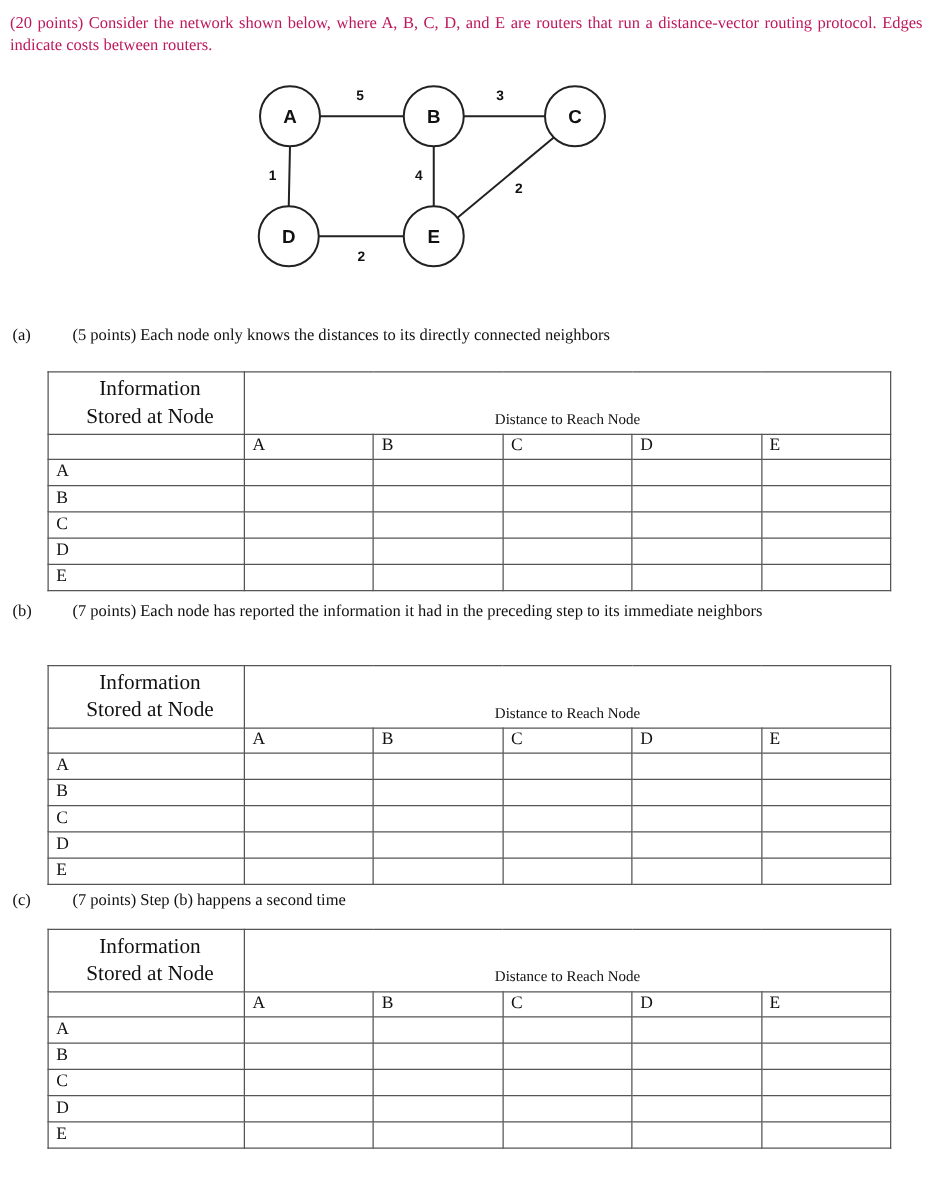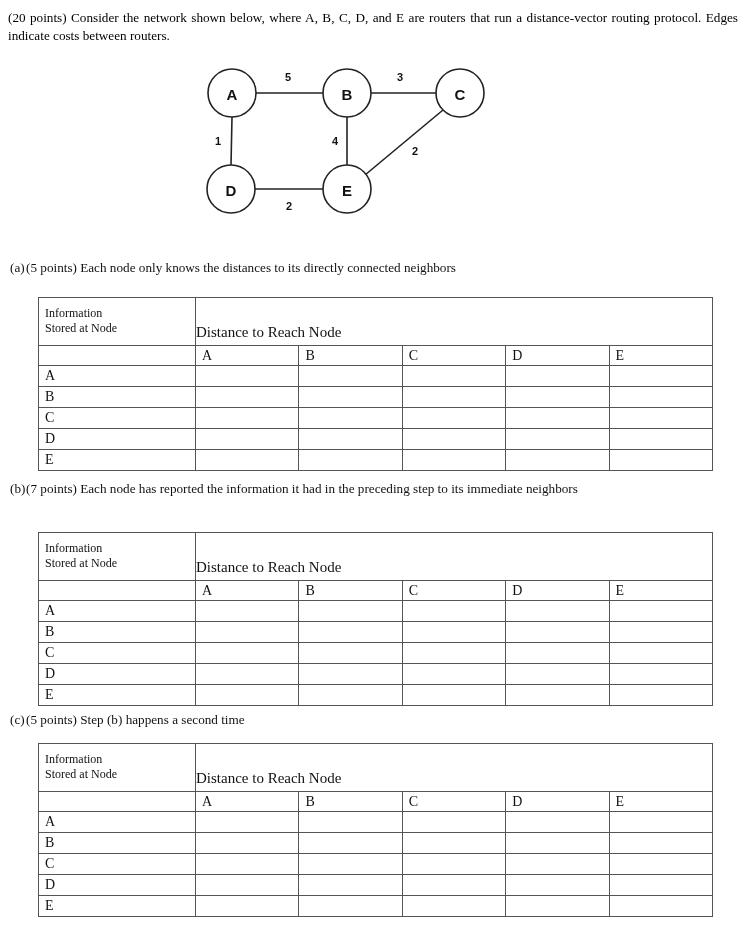--- a/index.html
+++ b/index.html
@@ -22,21 +22,21 @@
     height: 951px;
     box-sizing: border-box;
   }
 
   
   .prose {
     position: absolute;
     font-size: 13.2px;
     line-height: 1.38;
     text-align: justify;
-    color: #000000;
+    color: #be185d;
   }
 
   #intro-paragraph {
     left: 8px;
     top: 9px;
     width: 730px;
   }
 
   #complete-line {
     left: 8px;
@@ -52,21 +52,21 @@
   }
   .part-block .marker {
     position: absolute;
     left: 0;
     top: 0;
     width: 26px;
     text-align: left;
   }
   .part-block .ptext {
     display: block;
-    margin-left: 16px;
+    margin-left: 48px;
     text-align: justify;
   }
 
   #part-a { left: 10px; top: 259px; width: 640px; }
   #part-b { left: 10px; top: 480px; width: 692px; }
   #part-c { left: 10px; top: 711px; width: 640px; }
 
   
   #network-diagram {
     position: absolute;
@@ -119,32 +119,33 @@
     border: 1px solid #555555;
     padding: 0;
     font-weight: normal;
     vertical-align: middle;
     background: #ffffff;
   }
   .dv-table .col-node { width: 157px; }
   .dv-table .col-dist { width: 103.4px; }
 
   .cell-stored-at {
-    font-size: 12px;
+    font-size: 17px;
     font-weight: bold;
     line-height: 1.28;
     padding: 2px 0 3px 6px !important;
-    text-align: left;
+    text-align: center;
     height: 42px;
   }
   .cell-stored-at span { display: block; }
 
   .cell-distance-head {
-    font-size: 15px;
+    font-size: 12px;
     font-weight: bold;
+    text-align: center;
     vertical-align: bottom !important;
     padding-bottom: 4px !important;
     height: 42px;
   }
 
   .cell-blank-corner { height: 19px; }
 
   .cell-colhead {
     font-size: 14px;
     text-align: left;
@@ -347,21 +348,21 @@
           <td class="cell-empty"></td>
           <td class="cell-empty"></td>
           <td class="cell-empty"></td>
           <td class="cell-empty"></td>
         </tr>
       </tbody>
   </table>
 
   <div class="part-block" id="part-c">
     <span class="marker">(c)</span>
-    <span class="ptext">(5 points) Step (b) happens a second time</span>
+    <span class="ptext">(7 points) Step (b) happens a second time</span>
   </div>
 
   <table class="dv-table" id="table-c">
     <colgroup>
       <col class="col-node">
         <col class="col-dist">
         <col class="col-dist">
       <col class="col-dist">
         <col class="col-dist">
         <col class="col-dist">

